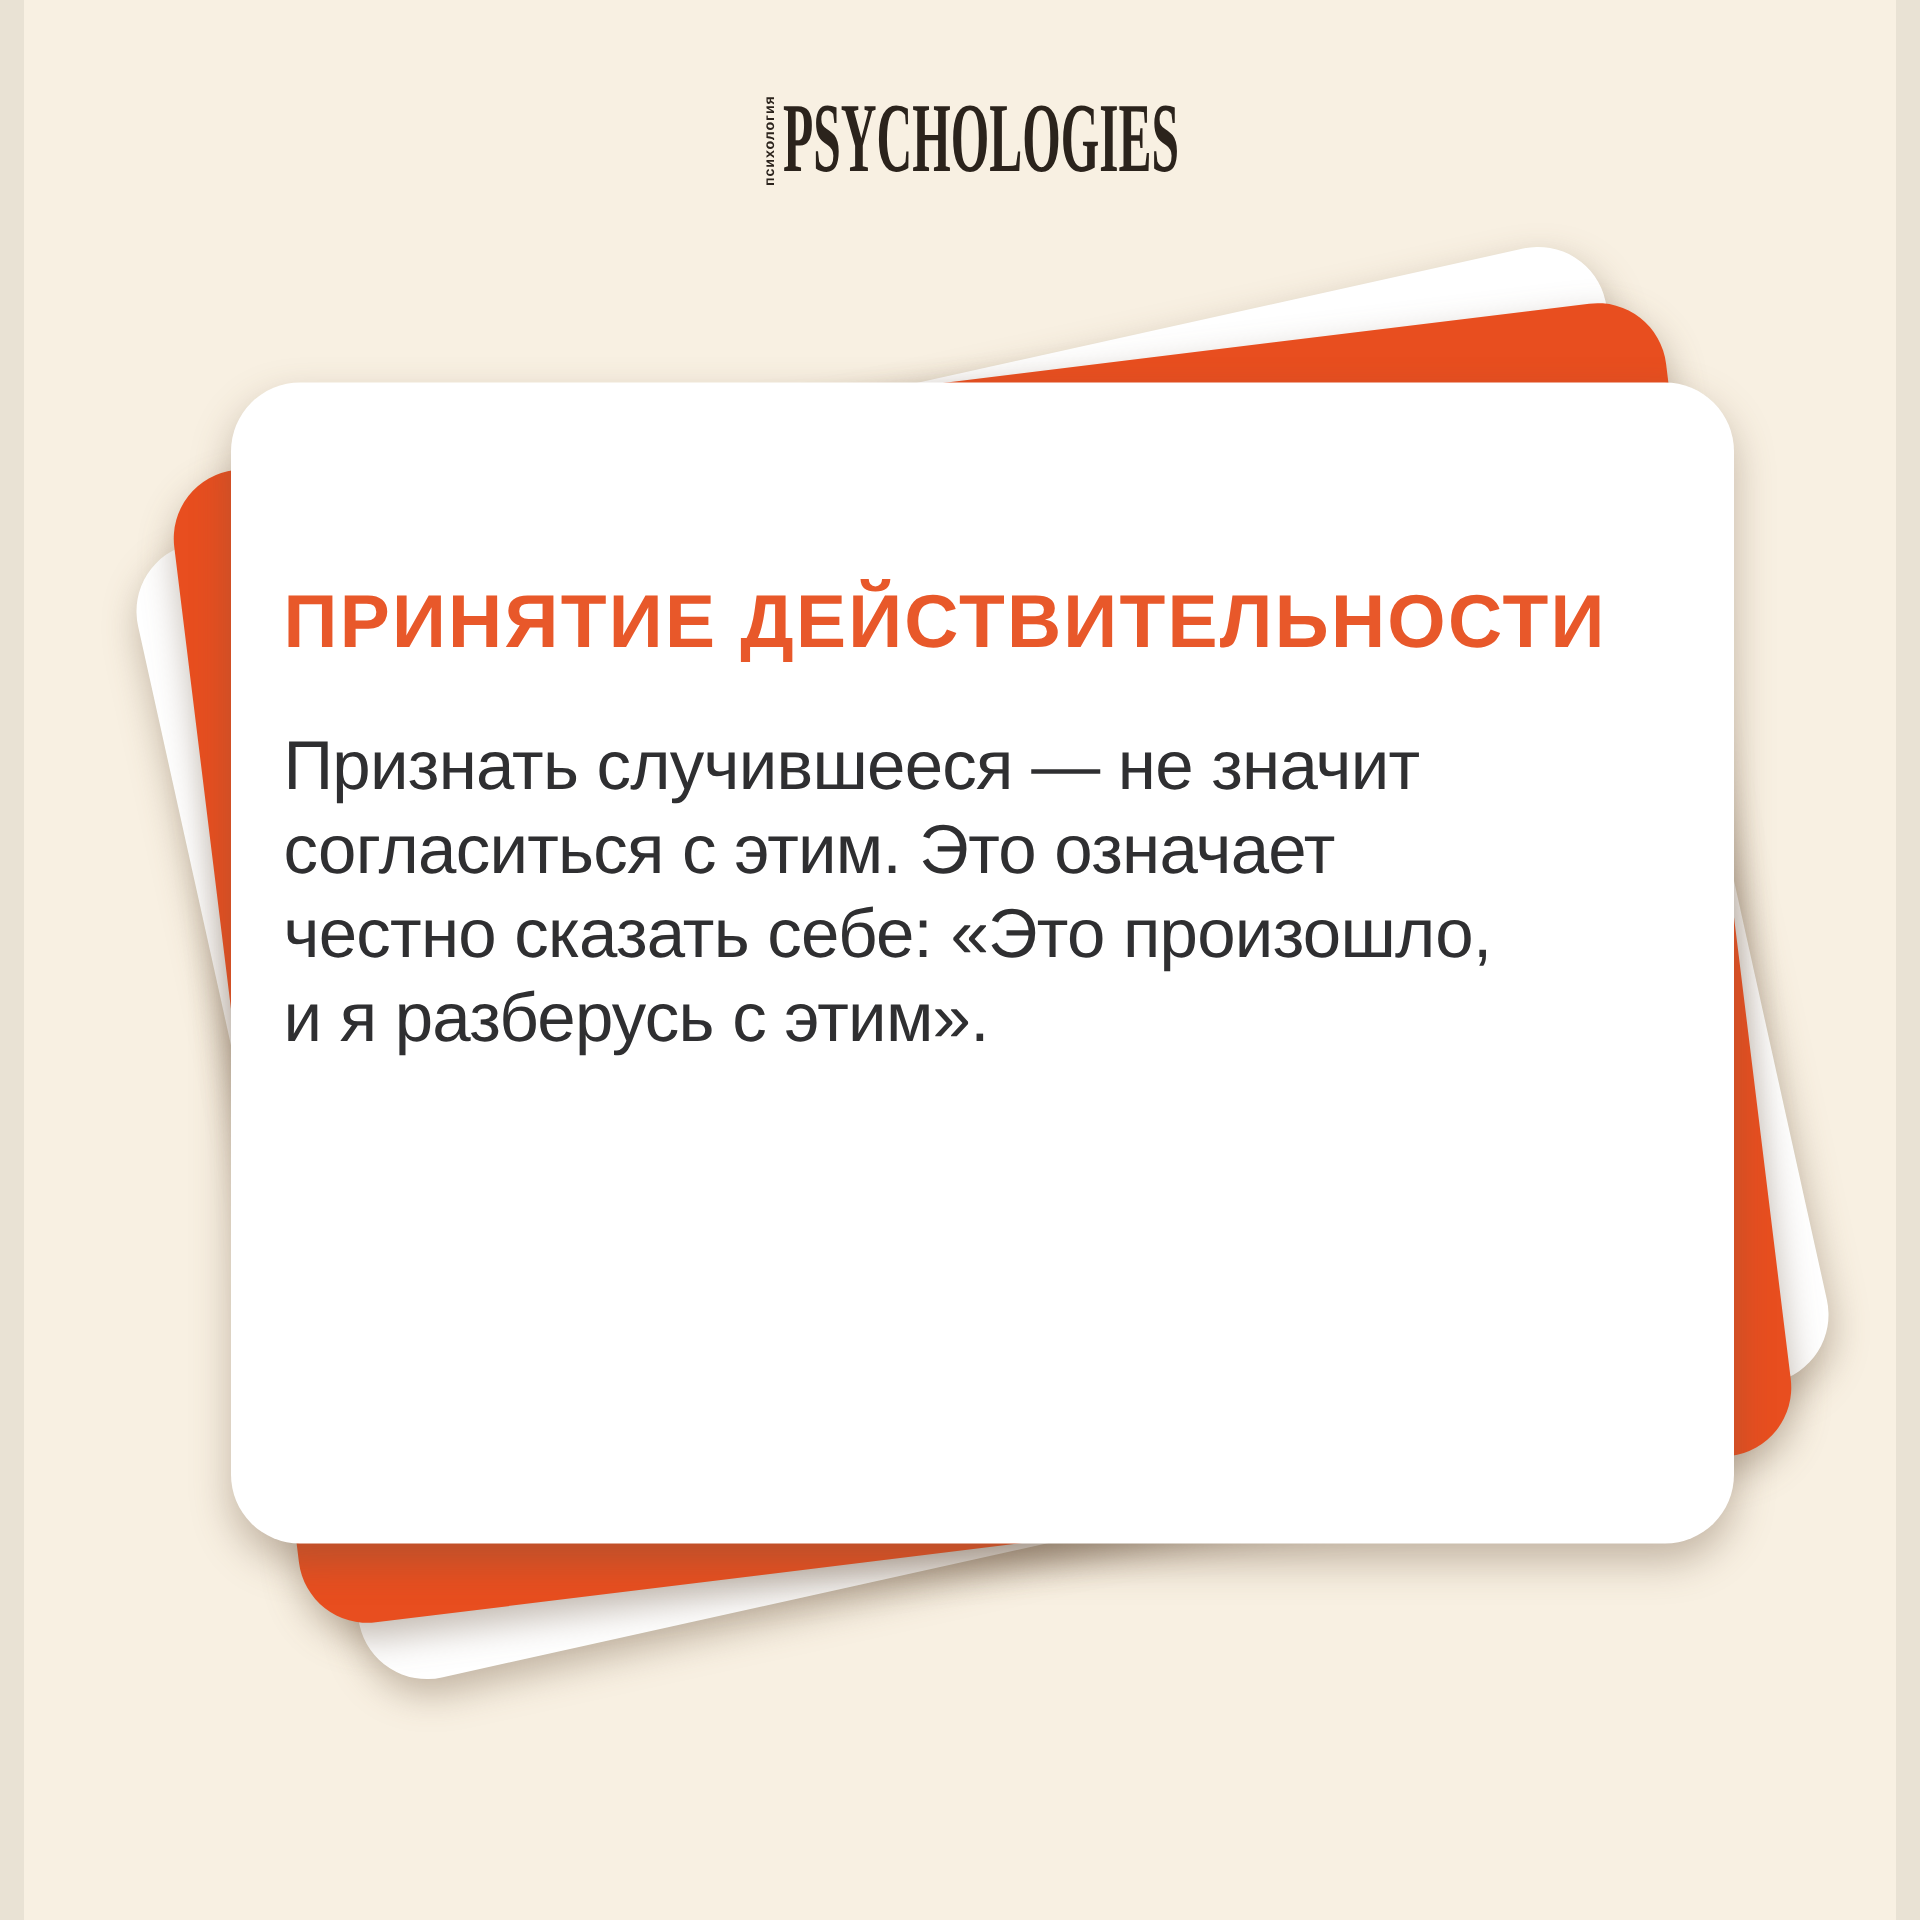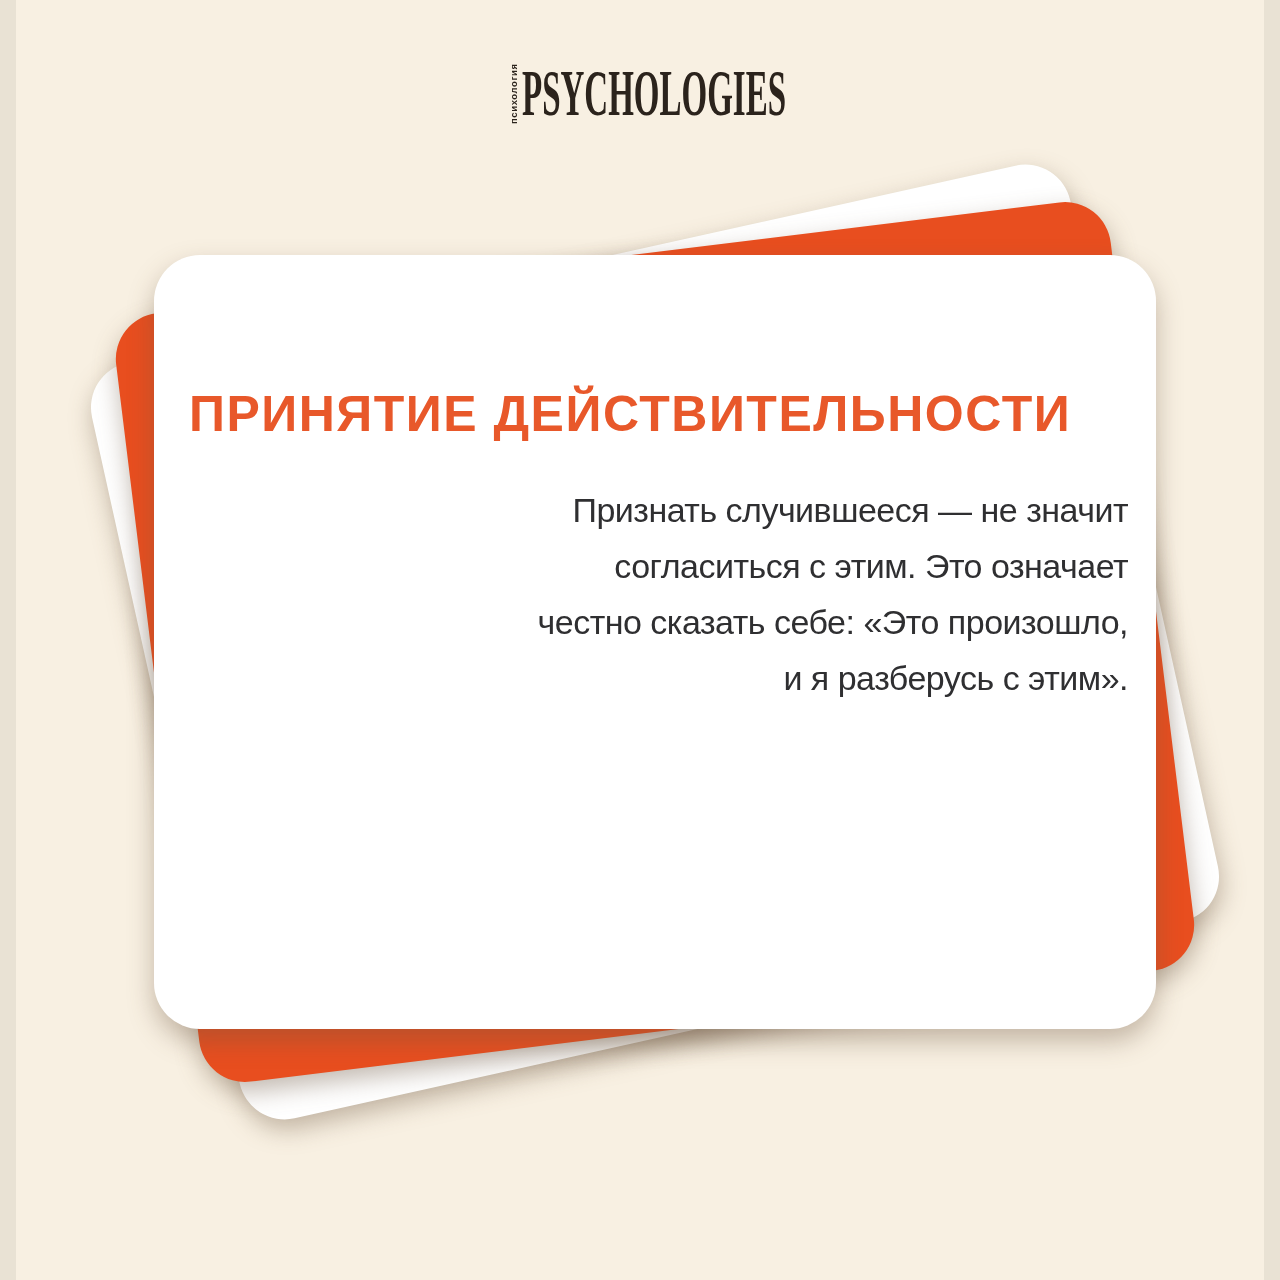--- a/index.html
+++ b/index.html
@@ -69,42 +69,41 @@
     box-shadow: 0 10px 24px rgba(110, 88, 66, 0.40);
   }
   .card-mid {
     background: var(--card-orange, #e84e1f);
     transform: rotate(-7deg);
     box-shadow: 0 10px 24px rgba(110, 88, 66, 0.42);
   }
   .card-front {
     background: #ffffff;
     box-shadow: 0 12px 26px rgba(110, 88, 66, 0.38);
-    padding: 131px 28px 0 35px;
+    padding: 131px 52px 0 35px;
     box-sizing: border-box;
   }
 
   
   .card-title {
     margin: 0;
     font-size: 50px;
     line-height: 56px;
     font-weight: 700;
     letter-spacing: 1.5px;
     white-space: nowrap;
     color: var(--accent, #e8582a);
   }
   .card-text {
     margin: 24px 0 0 0;
-    font-size: 34px;
+    font-size: 46px;
     line-height: 56px;
     letter-spacing: -0.5px;
     color: var(--text, #2f2f31);
     white-space: pre-line;
-    text-align: right;
   }
   .card-text.first { margin-top: 40px; }
 </style>
 </head>
 <body>
 
 <div class="canvas">
 
   <div class="logo">
     <span class="logo-vertical">психология</span>

